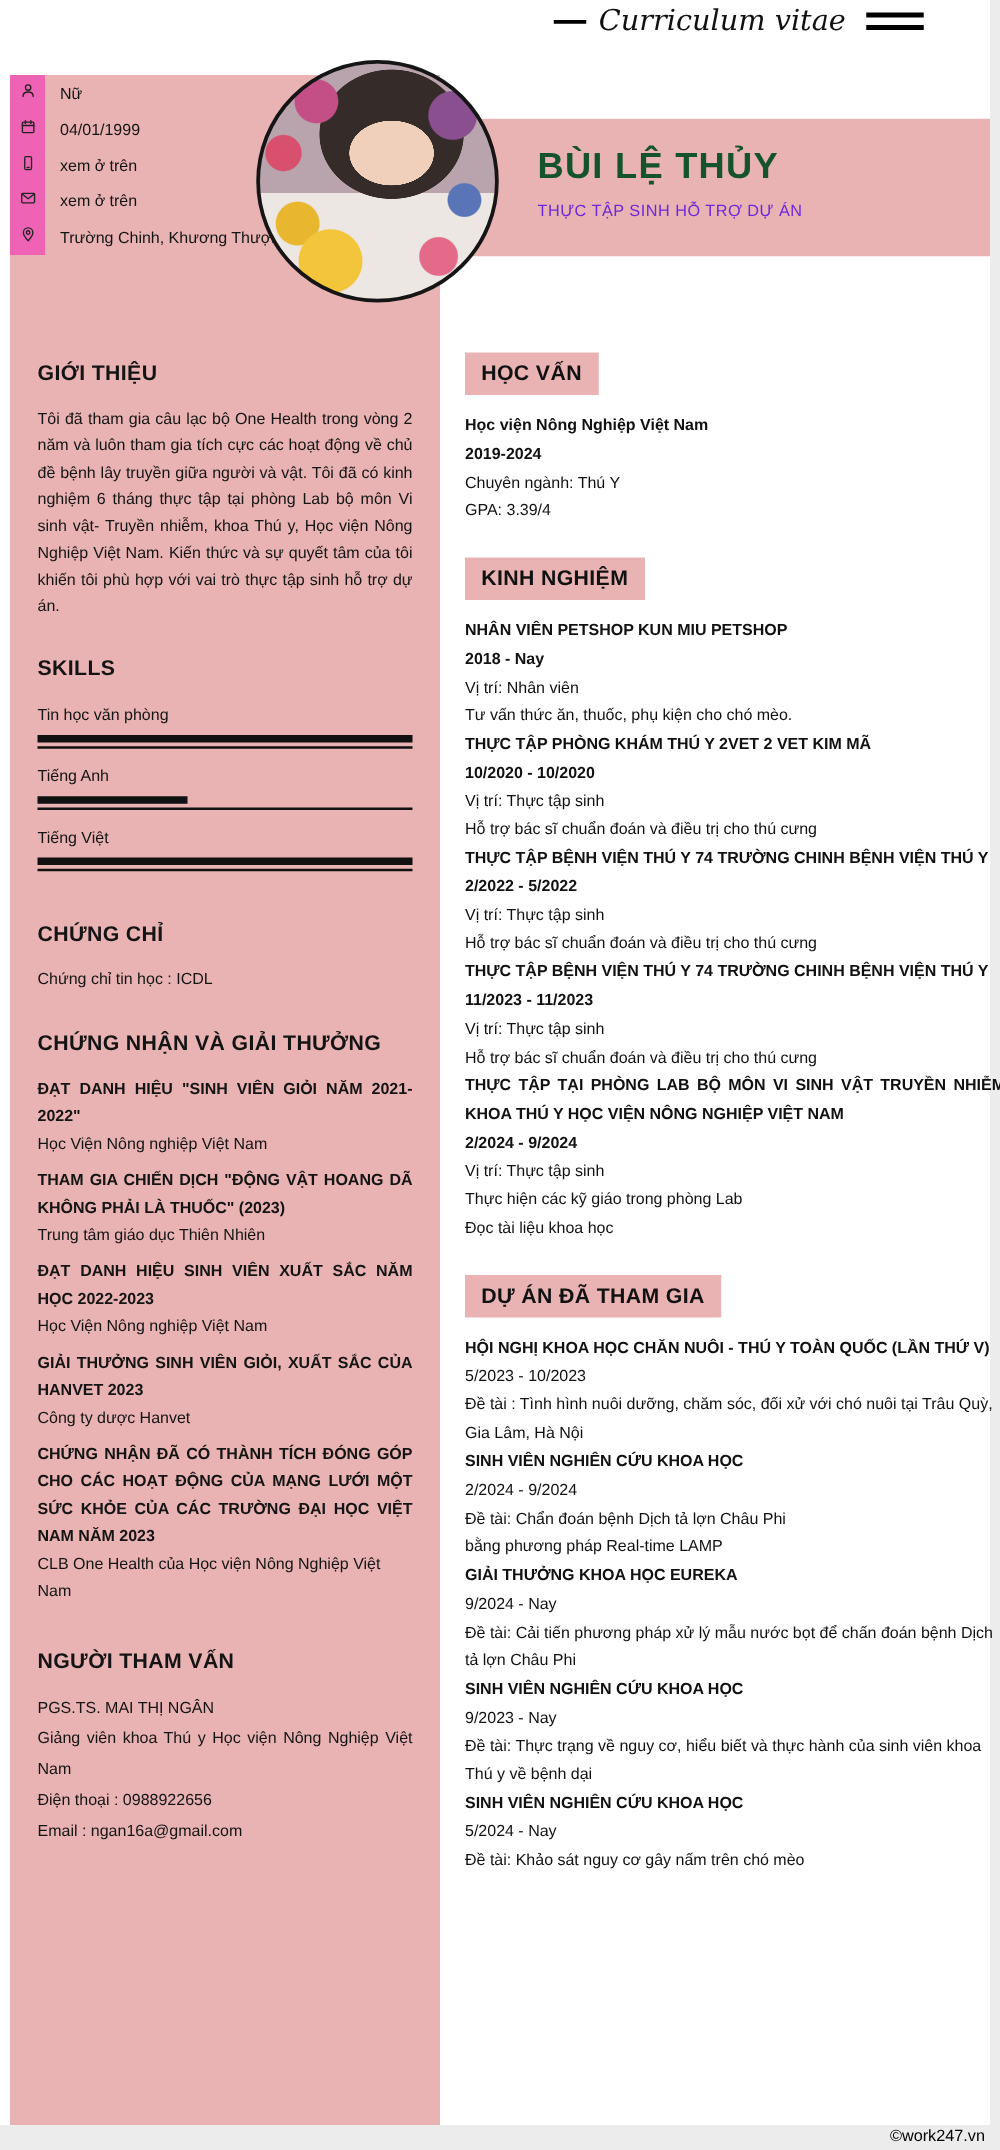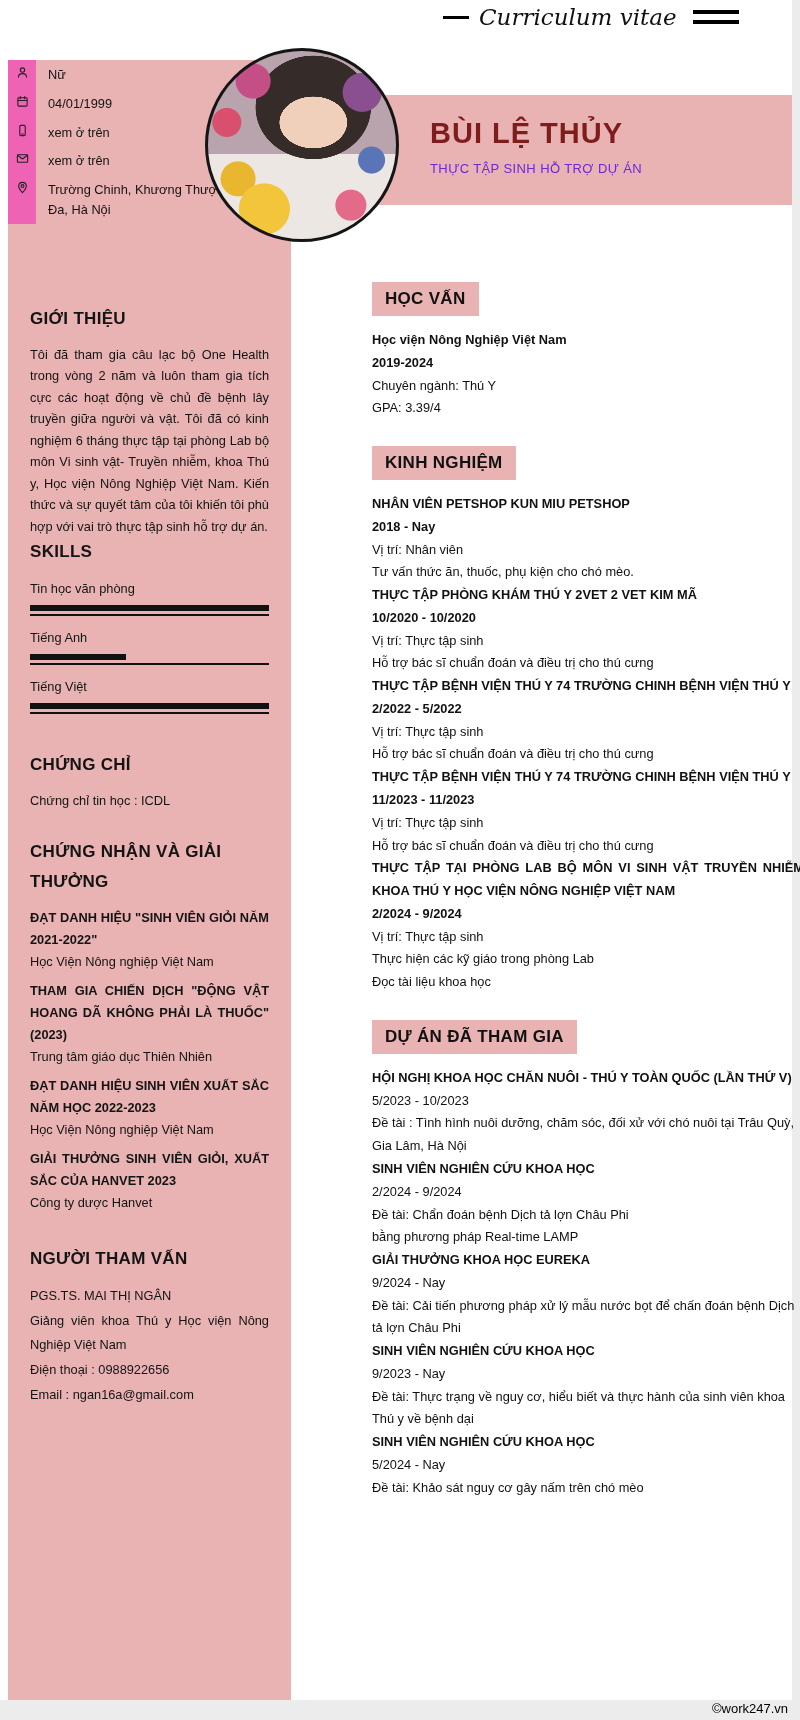--- a/index.html
+++ b/index.html
@@ -8,35 +8,35 @@
   .doc{position:absolute;left:0;top:0;width:792px;height:1700px;background:#ffffff;}
 
   
   .cv-script{position:absolute;top:4px;left:443px;display:flex;align-items:center;z-index:3;}
   .cv-script .line-left{width:26px;height:3px;background:#000;}
   .cv-script .script-text{font-family:"DejaVu Serif",serif;font-style:italic;font-size:23px;color:#111;padding:0 10px;white-space:nowrap;}
   .cv-script .lines-right{display:flex;flex-direction:column;gap:6px;margin-left:6px;}
   .cv-script .lines-right div{width:46px;height:4px;background:#000;}
 
   
-  .sidebar{position:absolute;left:8px;top:60px;width:283px;height:1640px;background:#e9b3b3;}
+  .sidebar{position:absolute;left:8px;top:60px;width:344px;height:1640px;background:#e9b3b3;}
   .side-content{padding:0 22px;}
 
   
   .contact{position:relative;}
   .contact::before{content:'';position:absolute;left:0;top:0;width:28px;height:100%;background:#ef63b4;}
   .c-row{display:flex;align-items:flex-start;min-height:26px;position:relative;}
   .c-icon{flex:0 0 28px;display:flex;justify-content:center;padding-top:6px;position:relative;z-index:1;}
   .c-icon svg{width:13px;height:13px;stroke:#222;fill:none;stroke-width:2;stroke-linecap:round;stroke-linejoin:round;}
   .c-text{padding:5px 6px 4px 12px;font-size:12.8px;line-height:1.55;}
 
   .side-h{font-size:17px;font-weight:bold;letter-spacing:.3px;margin:0 0 10px;line-height:1.75;}
   .intro-h{margin-top:80px;}
   .intro-body{font-size:12.8px;line-height:1.68;text-align:justify;}
-  .skills-h{}
+  .skills-h{margin-top:24px;}
   .skill{margin-bottom:4px;}
   .skill-label{font-size:12.8px;margin:14px 0 9px;}
   .skill-bar{position:relative;height:11px;}
   .skill-fill{position:absolute;left:0;top:0;height:6px;background:#111;}
   .skill-track{position:absolute;left:0;bottom:0;width:100%;height:2px;background:#111;}
   .cert-h{margin-top:36px;}
   .cert-line{font-size:12.8px;line-height:1.7;}
   .awards-h{margin-top:26px;}
   .award-title{font-size:12.8px;font-weight:bold;text-align:justify;line-height:1.72;}
   .award-issuer{font-size:12.8px;line-height:1.72;margin-bottom:7px;}
@@ -54,21 +54,21 @@
       radial-gradient(circle at 10% 38%, #d94f6e 0 14px, transparent 15px),
       radial-gradient(circle at 24% 16%, #c44f86 0 17px, transparent 18px),
       radial-gradient(circle at 82% 22%, #8a4f8f 0 19px, transparent 20px),
       radial-gradient(ellipse 34px 26px at 56% 38%, #f0d0ba 0 99%, transparent 100%),
       radial-gradient(ellipse 58px 52px at 56% 30%, #352b29 0 99%, transparent 100%),
       linear-gradient(#b9a3ac 0 55%, #ece7e3 55% 100%);
   }
 
   
   .banner{position:absolute;left:330px;top:95px;width:462px;height:110px;background:#e9b3b3;z-index:2;box-sizing:border-box;padding:22px 0 0 100px;}
-  .name{font-size:29px;font-weight:bold;letter-spacing:1px;color:#7f1d1d;}
+  .name{font-size:29px;font-weight:bold;letter-spacing:1px;color:#14532d;}
   .job-title{font-size:13px;margin-top:11px;letter-spacing:.4px;color:#6d28d9;}
 
   
   .main{position:absolute;left:372px;top:282px;width:432px;color:#111;}
   .sec{margin-bottom:26px;}
   .sec-h{display:inline-block;background:#e9b3b3;padding:7px 13px;font-size:17px;font-weight:bold;margin:0 0 13px;letter-spacing:.3px;}
   .bold{font-weight:bold;}
   .entry-title{font-size:12.8px;font-weight:bold;text-align:justify;line-height:1.78;}
   .entry-period{font-size:12.8px;font-weight:bold;line-height:1.78;}
   .proj .entry-period{font-weight:normal;}
@@ -183,20 +183,24 @@
         <div class="award-issuer">Trung tâm giáo dục Thiên Nhiên</div>
       </div>
       <div class="award">
         <div class="award-title">ĐẠT DANH HIỆU SINH VIÊN XUẤT SẮC NĂM HỌC 2022-2023</div>
         <div class="award-issuer">Học Viện Nông nghiệp Việt Nam</div>
       </div>
       <div class="award">
         <div class="award-title">GIẢI THƯỞNG SINH VIÊN GIỎI, XUẤT SẮC CỦA HANVET 2023</div>
         <div class="award-issuer">Công ty dược Hanvet</div>
       </div>
+      <div class="award">
+        <div class="award-title">CHỨNG NHẬN ĐÃ CÓ THÀNH TÍCH ĐÓNG GÓP CHO CÁC HOẠT ĐỘNG CỦA MẠNG LƯỚI MỘT SỨC KHỎE CỦA CÁC TRƯỜNG ĐẠI HỌC VIỆT NAM NĂM 2023</div>
+        <div class="award-issuer">CLB One Health của Học viện Nông Nghiệp Việt Nam</div>
+      </div>
 
       <div class="side-h ref-h">NGƯỜI THAM VẤN</div>
       <div class="ref-line">PGS.TS. MAI THỊ NGÂN</div>
       <div class="ref-line just">Giảng viên khoa Thú y Học viện Nông Nghiệp Việt Nam</div>
       <div class="ref-line">Điện thoại : 0988922656</div>
       <div class="ref-line">Email : ngan16a@gmail.com</div>
     </div>
   </div>
 
   <div class="banner">

